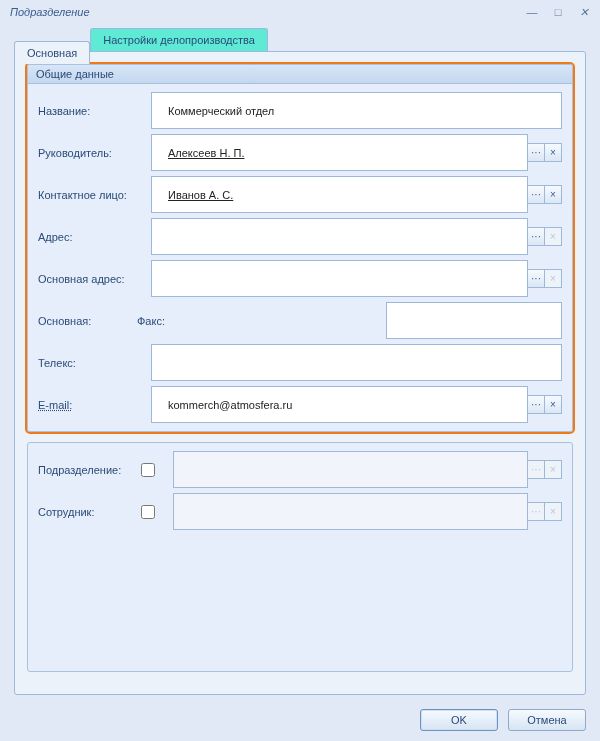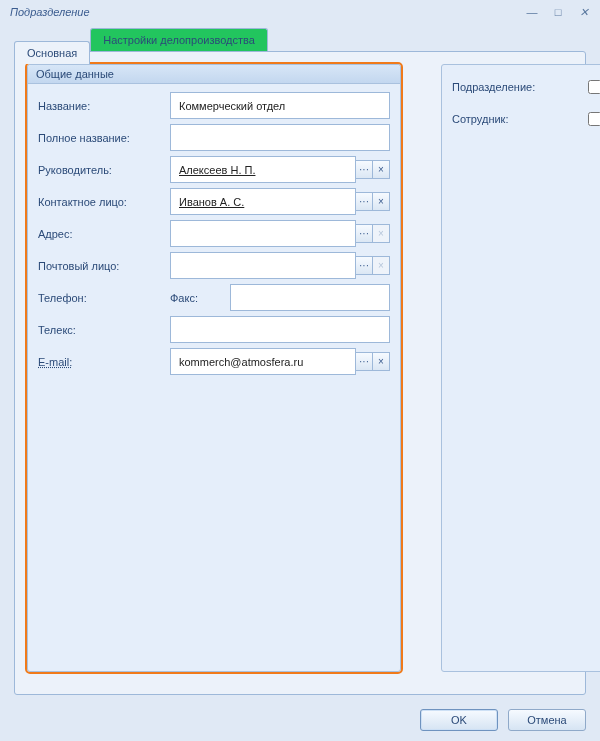--- a/index.html
+++ b/index.html
@@ -43,41 +43,40 @@
 }
 .tabs {
   display: flex;
   position: relative;
   z-index: 2;
 }
 .tab {
   padding: 5px 12px 5px 12px;
   border: 1px solid #9db8d9;
   border-bottom: none;
-  background: #22c55e;
+  background: #5eead4;
   color: #2b4a78;
   margin-right: 0px;
   border-top-left-radius: 3px;
   border-top-right-radius: 3px;
   cursor: pointer;
 }
 .tab.active {
   background: #ecf2fa;
   position: relative;
   top: 13px;
 }
 .tabpanel {
   flex: 1;
   border: 1px solid #9db8d9;
   background: #ecf2fa;
   padding: 12px;
   border-radius: 0 3px 3px 3px;
   display: flex;
-  flex-direction: row;
-  gap: 40px;
+  flex-direction: column;
 }
 .group {
   border: 1px solid #a9c1de;
   border-radius: 3px;
   background: #e5eefa;
   margin-bottom: 10px;
 }
 .group.highlight {
   outline: 2px solid #f07a1a;
   outline-offset: 0px;
@@ -93,37 +92,38 @@
 .group-body {
   padding: 8px 10px;
 }
 .row {
   display: flex;
   align-items: center;
   margin-bottom: 5px;
 }
 .row:last-child { margin-bottom: 0; }
 .lbl {
-  width: 132px;
+  width: 99px;
   color: #2b4a78;
 }
 .lbl.underline { text-decoration: underline dotted; }
 .field-wrap {
   flex: 1;
   display: flex;
   align-items: center;
 }
 input.txt {
   flex: 1;
-  height: 27px;
+  height: 37px;
   border: 1px solid #9db8d9;
   background: #fff;
-  padding: 1px 8px;
+  padding: 1px 16px;
   font: inherit;
   color: #222;
+  margin-left: 14px;
 }
 input.txt.underlined { text-decoration: underline; }
 .btn-sq {
   width: 18px; height: 19px;
   border: 1px solid #9db8d9;
   background: linear-gradient(#f6faff,#dbe7f4);
   margin-left: -1px;
   display: flex; align-items: center; justify-content: center;
   color: #3b5c8f;
   cursor: pointer;
@@ -192,65 +192,59 @@
         <div class="group-header">Общие данные</div>
         <div class="group-body">
 
           <div class="row">
             <div class="lbl">Название:</div>
             <div class="field-wrap">
               <input class="txt" value="Коммерческий отдел" style="">
             </div>
           </div>
 
-          <div class="row">
-            <div class="lbl">Полное название:</div>
+
+          <div class="row">
+            <div class="lbl">Руководитель:</div>
+            <div class="field-wrap">
+              <input class="txt underlined" value="Алексеев Н. П." style="">
+              <span class="btn-sq">···</span>
+              <span class="btn-sq">×</span>
+            </div>
+          </div>
+
+          <div class="row">
+            <div class="lbl">Контактное лицо:</div>
+            <div class="field-wrap">
+              <input class="txt underlined" value="Иванов А. С." style="">
+              <span class="btn-sq">···</span>
+              <span class="btn-sq">×</span>
+            </div>
+          </div>
+
+          <div class="row">
+            <div class="lbl">Адрес:</div>
             <div class="field-wrap">
               <input class="txt" value="" style="">
-            </div>
-          </div>
-
-          <div class="row">
-            <div class="lbl">Руководитель:</div>
-            <div class="field-wrap">
-              <input class="txt underlined" value="Алексеев Н. П." style="">
-              <span class="btn-sq">···</span>
-              <span class="btn-sq">×</span>
-            </div>
-          </div>
-
-          <div class="row">
-            <div class="lbl">Контактное лицо:</div>
-            <div class="field-wrap">
-              <input class="txt underlined" value="Иванов А. С." style="">
-              <span class="btn-sq">···</span>
-              <span class="btn-sq">×</span>
-            </div>
-          </div>
-
-          <div class="row">
-            <div class="lbl">Адрес:</div>
+              <span class="btn-sq">···</span>
+              <span class="btn-sq disabled">×</span>
+            </div>
+          </div>
+
+          <div class="row">
+            <div class="lbl">Основная адрес:</div>
             <div class="field-wrap">
               <input class="txt" value="" style="">
               <span class="btn-sq">···</span>
               <span class="btn-sq disabled">×</span>
             </div>
           </div>
 
           <div class="row">
-            <div class="lbl">Почтовый лицо:</div>
-            <div class="field-wrap">
-              <input class="txt" value="" style="">
-              <span class="btn-sq">···</span>
-              <span class="btn-sq disabled">×</span>
-            </div>
-          </div>
-
-          <div class="row">
-            <div class="lbl">Телефон:</div>
+            <div class="lbl">Основная:</div>
             <div class="mid-lbl">Факс:</div>
             <div class="field-wrap">
               <input class="txt" style="flex: 0 0 150px; margin-left: auto;" value="">
             </div>
           </div>
 
           <div class="row">
             <div class="lbl">Телекс:</div>
             <input class="txt short" value="" style="">
           </div>

